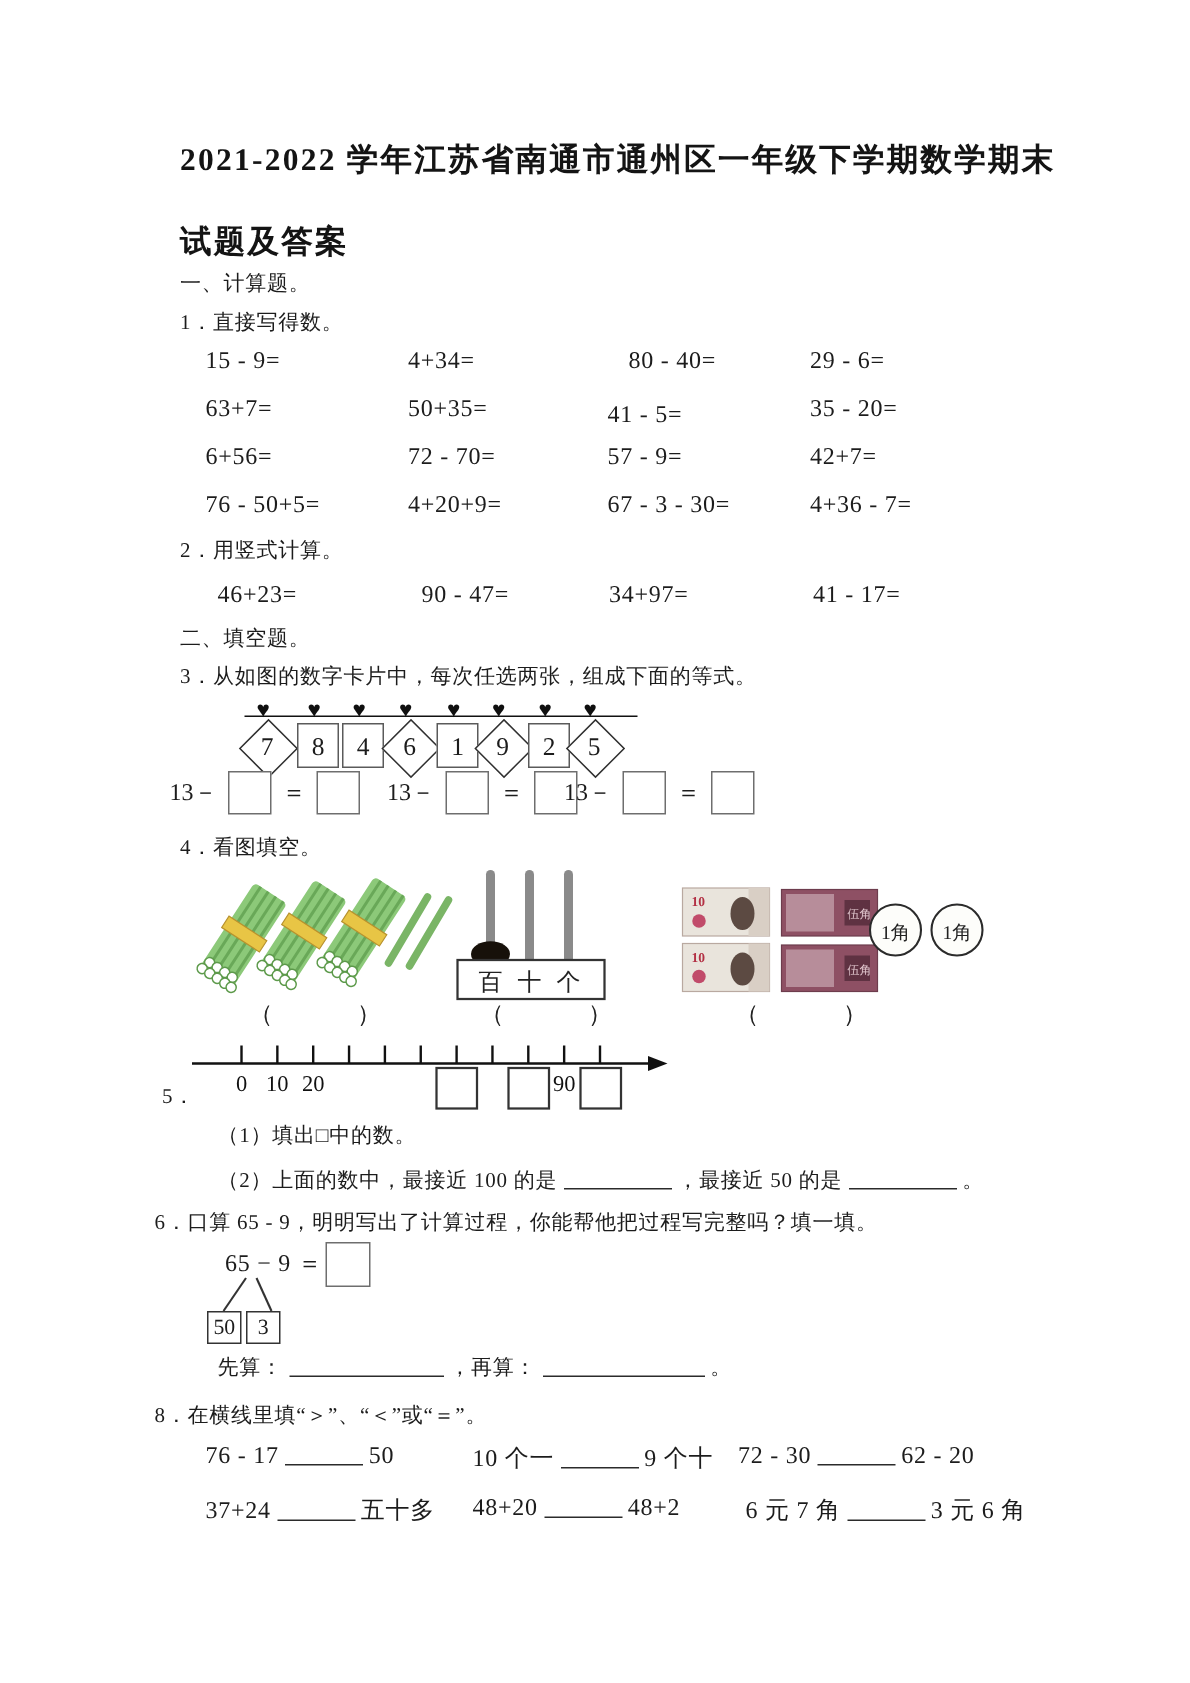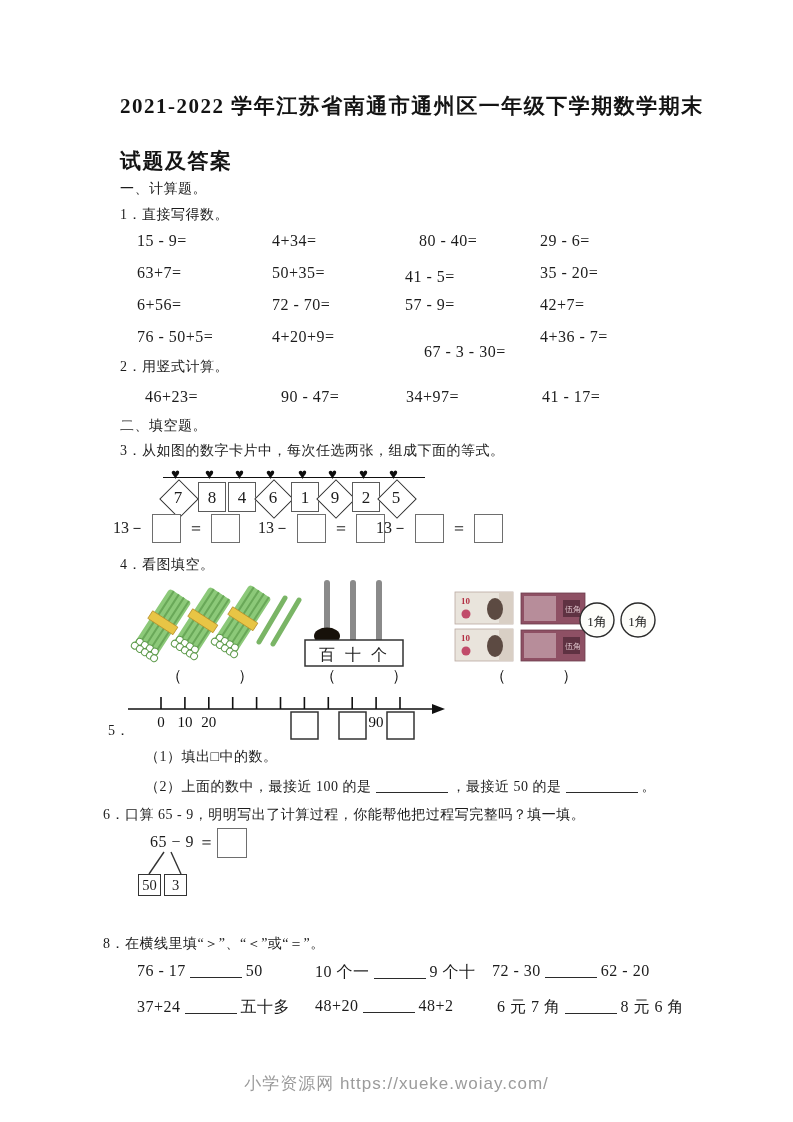--- a/index.html
+++ b/index.html
@@ -45,21 +45,21 @@
   <span class="abs math16" style="left:405px;top:268px;">41 - 5=</span>
   <span class="abs math16" style="left:540px;top:264px;">35 - 20=</span>
 
   <span class="abs math16" style="left:137px;top:296px;">6+56=</span>
   <span class="abs math16" style="left:272px;top:296px;">72 - 70=</span>
   <span class="abs math16" style="left:405px;top:296px;">57 - 9=</span>
   <span class="abs math16" style="left:540px;top:296px;">42+7=</span>
 
   <span class="abs math16" style="left:137px;top:328px;">76 - 50+5=</span>
   <span class="abs math16" style="left:272px;top:328px;">4+20+9=</span>
-  <span class="abs math16" style="left:424px;top:328px;margin-top:15px;">67 - 3 - 30=</span>
+  <span class="abs math16" style="left:405px;top:328px;">67 - 3 - 30=</span>
   <span class="abs math16" style="left:540px;top:328px;">4+36 - 7=</span>
 
   <div class="abs body15" style="left:120px;top:358px;">2．用竖式计算。</div>
   <span class="abs math16" style="left:145px;top:388px;">46+23=</span>
   <span class="abs math16" style="left:281px;top:388px;">90 - 47=</span>
   <span class="abs math16" style="left:406px;top:388px;">34+97=</span>
   <span class="abs math16" style="left:542px;top:388px;">41 - 17=</span>
 
   <div class="abs body15" style="left:120px;top:417px;">二、填空题。</div>
   <div class="abs body15" style="left:120px;top:442px;">3．从如图的数字卡片中，每次任选两张，组成下面的等式。</div>
@@ -279,38 +279,40 @@
   <div class="abs" style="left:140px;top:828px;width:230px;height:72px;">
     <span class="abs math16" style="left:10px;top:4px;">65 − 9 ＝</span>
     <span class="ansbox abs" style="left:77px;top:0;width:30px;height:30px;"></span>
     <svg class="abs" style="left:0;top:22px;" width="60" height="26" viewBox="0 0 60 26">
       <line x1="24" y1="2" x2="9" y2="24" stroke="#333" stroke-width="1.4"></line>
       <line x1="31" y1="2" x2="41" y2="24" stroke="#333" stroke-width="1.4"></line>
     </svg>
     <span class="smallbox" style="left:-2px;top:46px;width:23px;height:22px;">50</span>
     <span class="smallbox" style="left:24px;top:46px;width:23px;height:22px;">3</span>
   </div>
+  <div class="abs body15" style="left:145px;top:903px;">
+    <span>先算：</span><span class="blank" style="width:103px;"></span><span>，再算：</span><span class="blank" style="width:108px;"></span><span>。</span>
+  </div>
 
   <div class="abs body15" style="left:103px;top:935px;">8．在横线里填“＞”、“＜”或“＝”。</div>
 
   <div class="abs math16" style="left:137px;top:962px;">
     <span>76 - 17</span><span class="blank" style="width:52px;"></span><span>50</span>
   </div>
   <div class="abs math16" style="left:315px;top:962px;">
     <span>10 个一</span><span class="blank" style="width:52px;"></span><span>9 个十</span>
   </div>
   <div class="abs math16" style="left:492px;top:962px;">
     <span>72 - 30</span><span class="blank" style="width:52px;"></span><span>62 - 20</span>
   </div>
 
   <div class="abs math16" style="left:137px;top:997px;">
     <span>37+24</span><span class="blank" style="width:52px;"></span><span>五十多</span>
   </div>
   <div class="abs math16" style="left:315px;top:997px;">
     <span>48+20</span><span class="blank" style="width:52px;"></span><span>48+2</span>
   </div>
   <div class="abs math16" style="left:497px;top:997px;">
-    <span>6 元 7 角</span><span class="blank" style="width:52px;"></span><span>8 元 6 角</span>
-  </div>
-
-  <div class="abs footer" style="left:0;top:1072px;">小学资源网 https://xueke.woiay.com/</div>
+    <span>6 元 7 角</span><span class="blank" style="width:52px;"></span><span>3 元 6 角</span>
+  </div>
+
 
 </div>
 
 </body></html>

